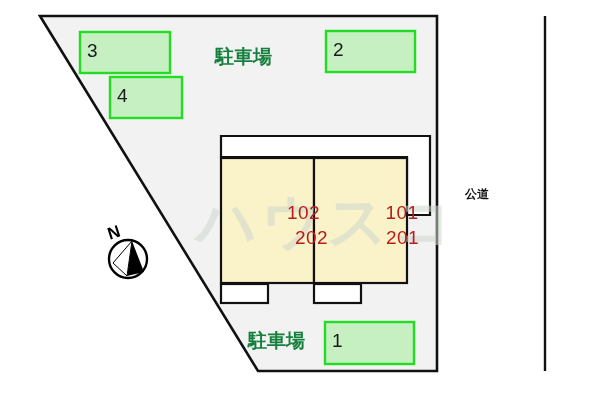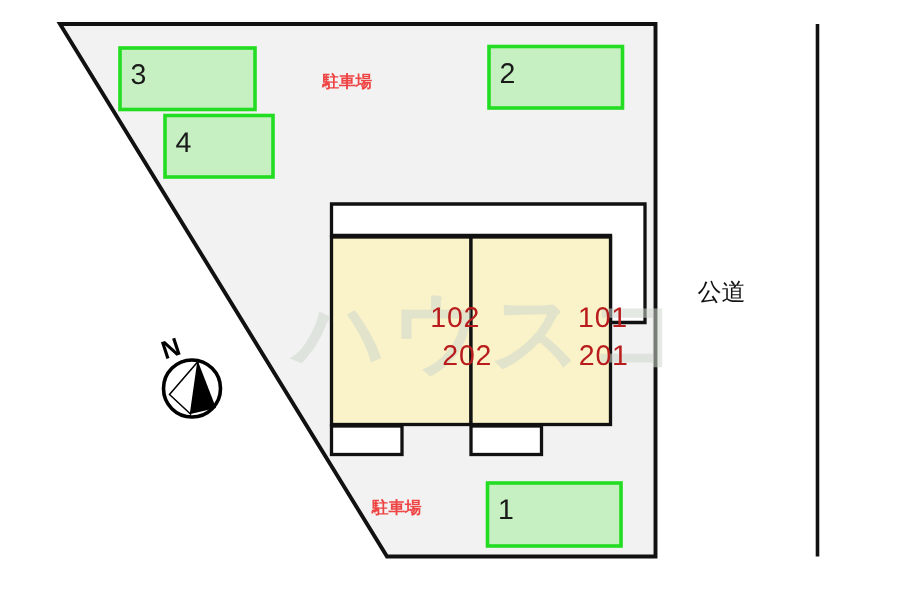--- a/index.html
+++ b/index.html
@@ -12,22 +12,22 @@
 
   .lbl{position:absolute;white-space:nowrap;color:#111111;}
 
   
   .stall-num{font-size:19px;line-height:19px;color:#1a1a1a;}
 
   
   .unit-num{font-size:19px;line-height:24px;color:#b91c1c;text-align:center;letter-spacing:0.5px;margin-left:36px;}
 
   
-  .jp{font-size:11px;line-height:17px;color:#ef4444;font-family:Liberation Mono, monospace;font-weight:600;}
-  .jp-road{font-size:16px;line-height:17px;color:#111111;font-family:"DejaVu Sans","Liberation Sans",sans-serif;font-weight:400;}
+  .jp{font-size:19px;line-height:17px;color:#15803d;font-family:Liberation Serif, serif;font-weight:600;}
+  .jp-road{font-size:12px;line-height:17px;color:#111111;font-family:"DejaVu Sans","Liberation Sans",sans-serif;font-weight:700;}
 
   .compass-n{position:absolute;font-size:17px;font-weight:bold;color:#000;
     transform:rotate(-18deg);transform-origin:50% 50%;}
 
   .watermark{position:absolute;color:rgba(205,215,205,0.55);
     font-family:"DejaVu Sans","Liberation Sans",sans-serif;
     font-size:60px;font-weight:bold;letter-spacing:4px;
     pointer-events:none;user-select:none;}
 </style>
 </head>

